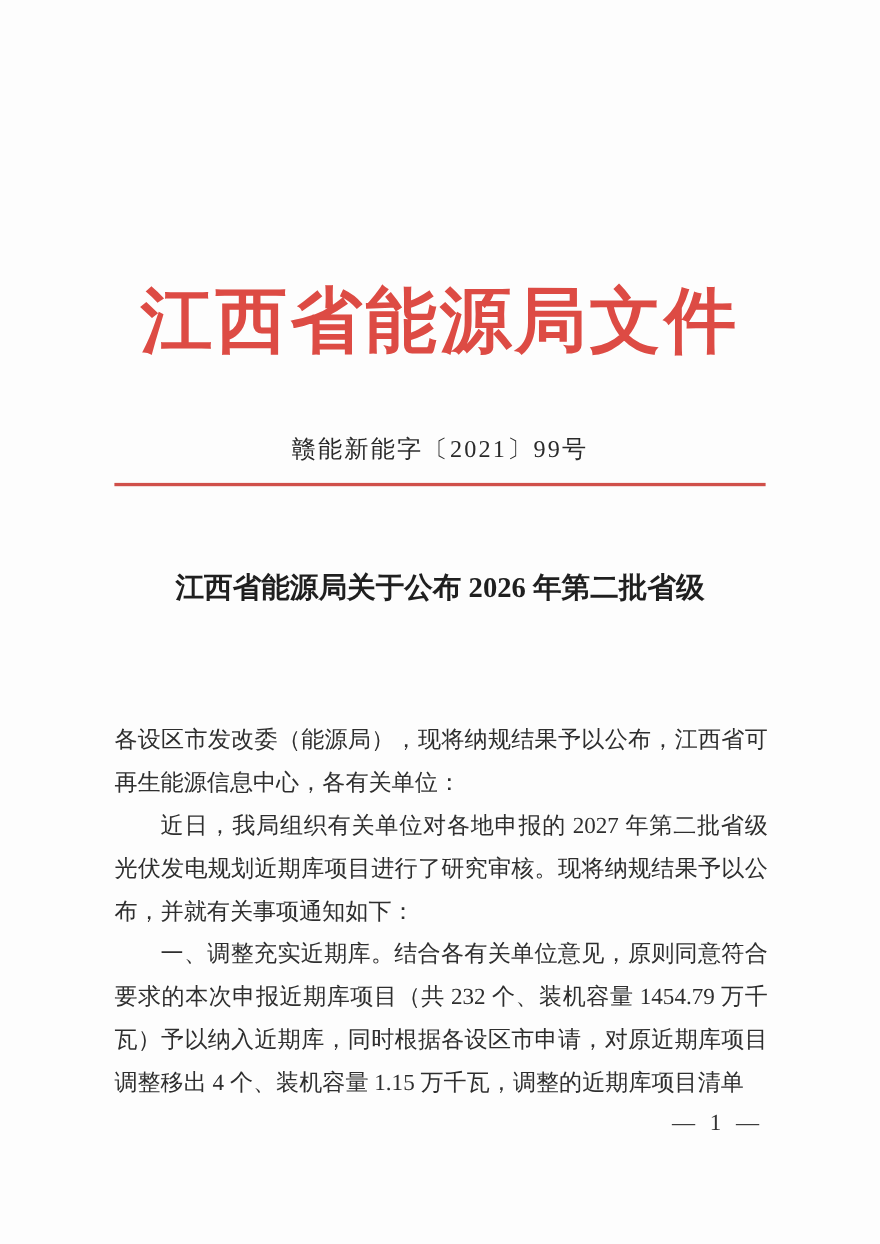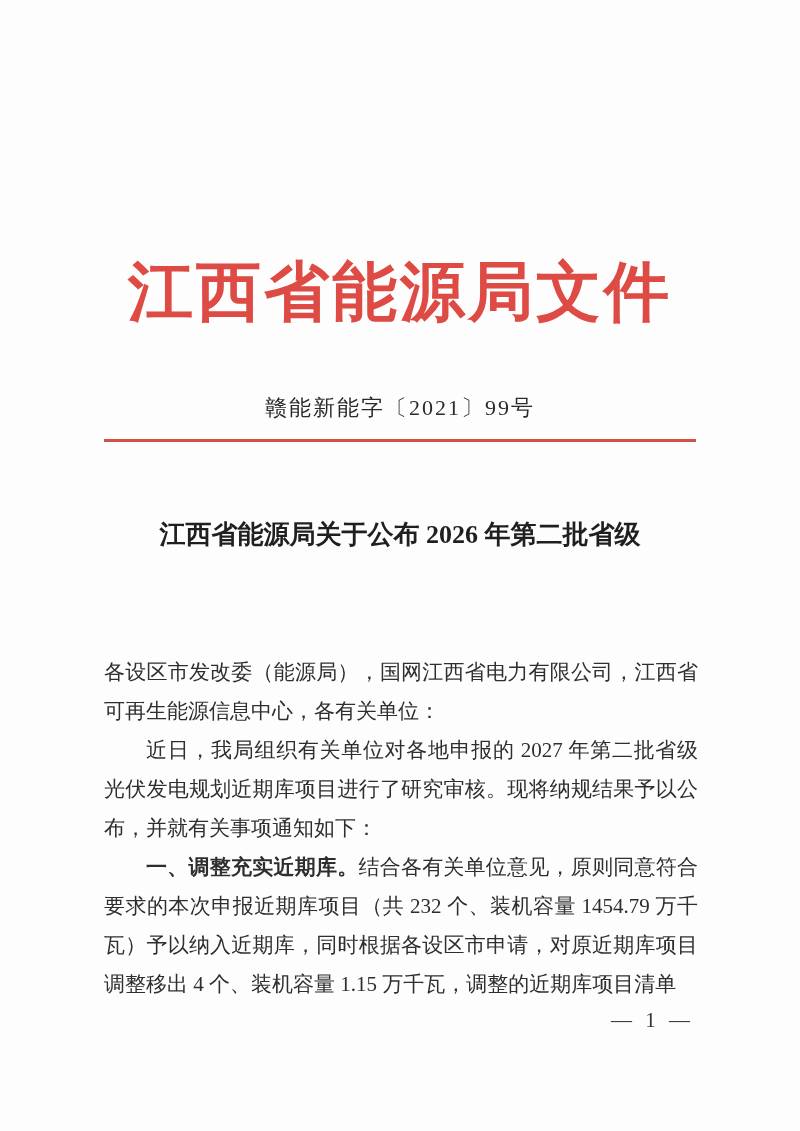--- a/index.html
+++ b/index.html
@@ -78,21 +78,21 @@
     color: var(--body-text);
     text-align: justify;
   }
   .doc-body p {
     margin: 0;
   }
   .indent {
     text-indent: 2em;
   }
   .lead-bold {
-    font-weight: 700;
+    font-weight: 400;
   }
   .page-number {
     position: absolute;
     top: 1008px;
     right: 106px;
     font-size: 21px;
     letter-spacing: 4px;
     color: #333333;
     white-space: nowrap;
   }
@@ -106,20 +106,20 @@
 
   <div class="doc-number">赣能新能字〔2021〕99号</div>
 
   <div class="red-rule"></div>
 
   <h1 class="doc-title">
     <span class="title-line">江西省能源局关于公布 2026 年第二批省级</span>
   </h1>
 
   <div class="doc-body">
-    <p class="salutation">各设区市发改委（能源局），国网江西省电力有限公司，江西省可再生能源信息中心，各有关单位：</p>
+    <p class="salutation">各设区市发改委（能源局），现将纳规结果予以公布，江西省可再生能源信息中心，各有关单位：</p>
     <p class="indent">近日，我局组织有关单位对各地申报的 2027 年第二批省级光伏发电规划近期库项目进行了研究审核。现将纳规结果予以公布，并就有关事项通知如下：</p>
     <p class="indent"><span class="lead-bold">一、调整充实近期库。</span><span>结合各有关单位意见，原则同意符合要求的本次申报近期库项目（共 232 个、装机容量 1454.79 万千瓦）予以纳入近期库，同时根据各设区市申请，对原近期库项目调整移出 4 个、装机容量 1.15 万千瓦，调整的近期库项目清单</span></p>
   </div>
 
   <div class="page-number">— 1 —</div>
 
 </div>
 
 </body></html>

